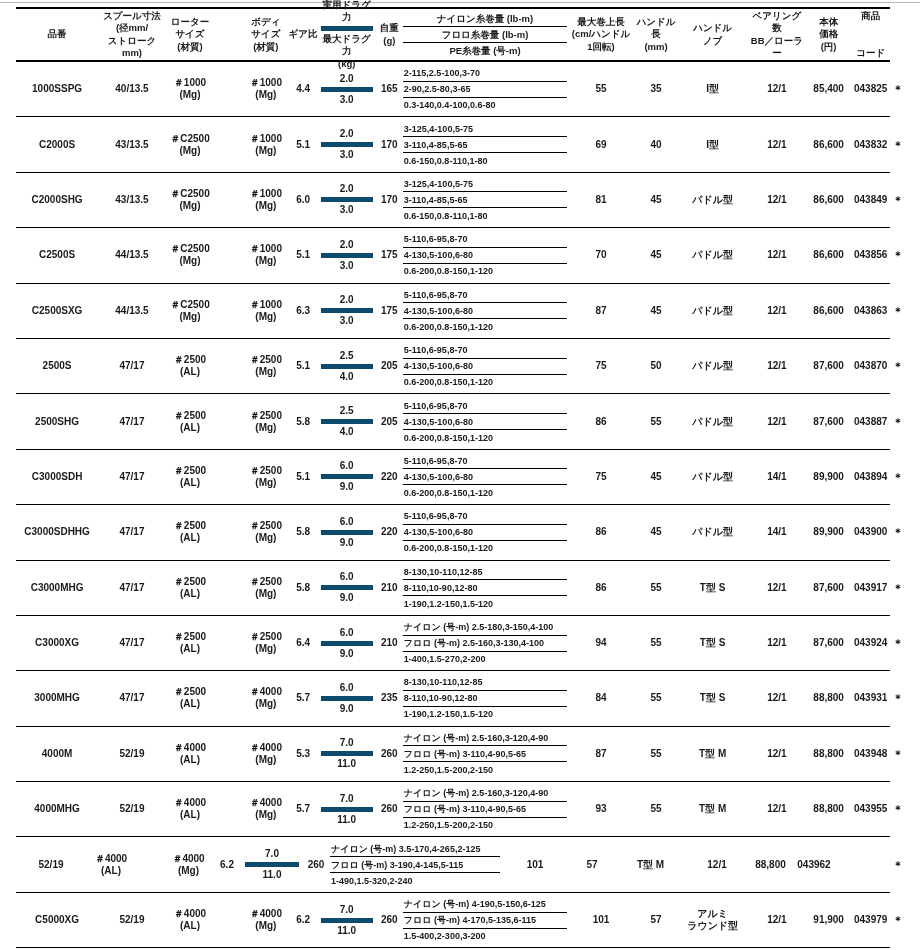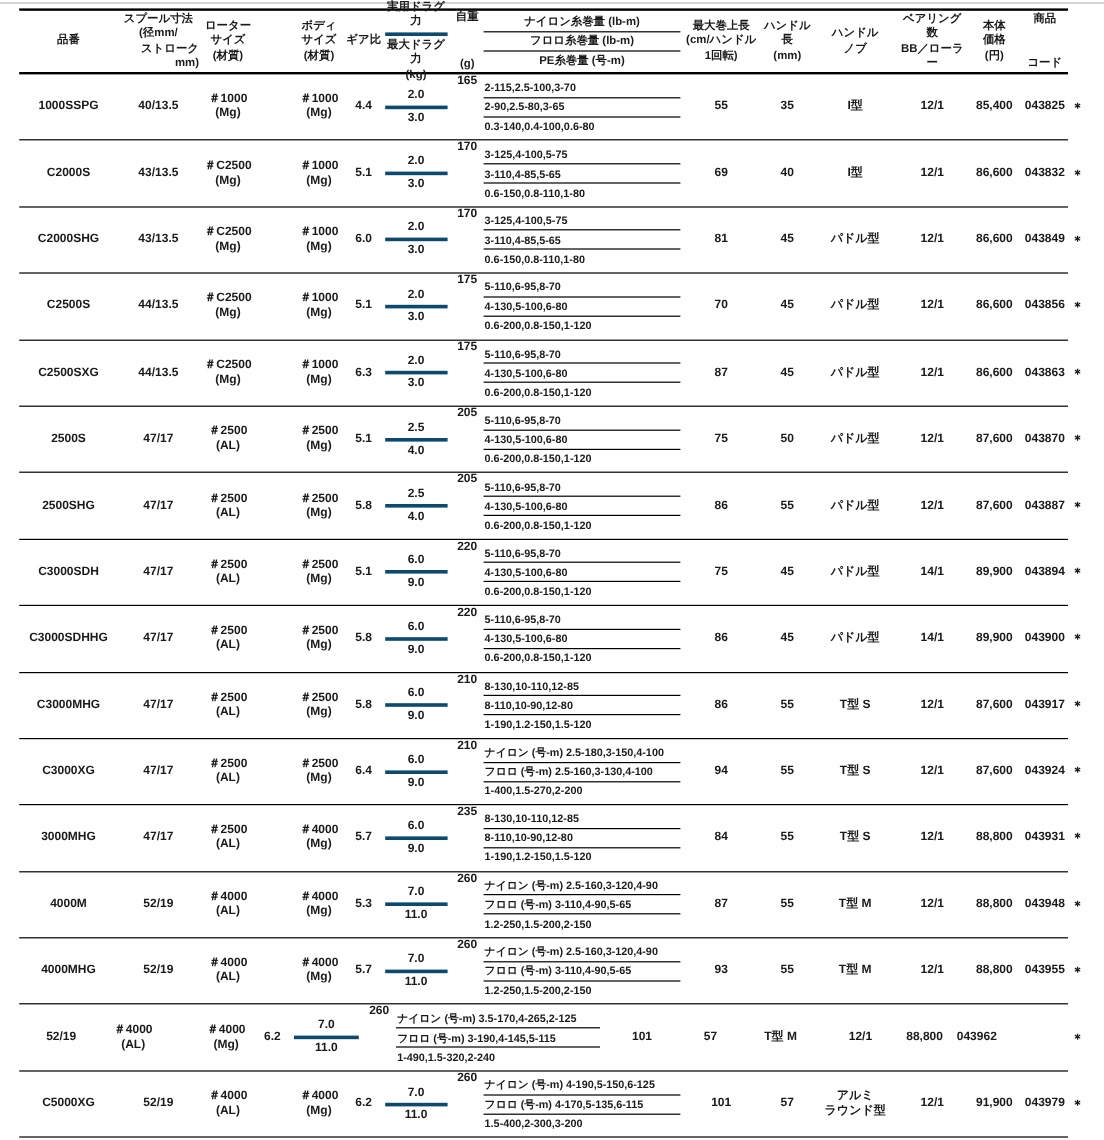--- a/index.html
+++ b/index.html
@@ -23,38 +23,38 @@
     height:55px;
   }
   .body-row .row-main { height:55.4px; }
 
   .cell {
     display:flex; flex-direction:column; align-items:center; justify-content:center;
     font-size:10px; line-height:12px; text-align:center;
     height:100%;
   }
   .c-model  { width:85px; }
-  .c-spool  { width:70px;text-align:right; }
+  .c-spool  { width:70px; }
   .c-rotor  { width:50px; }
   .c-body   { width:47px;margin-left:29px; }
   .c-gear   { width:30px; }
   .c-drag   { width:60px; padding:0 3px; }
-  .c-weight { width:28px;justify-content:space-between; }
+  .c-weight { width:28px; }
   .c-lines  { width:170px; align-items:stretch; text-align:left; }
   .c-retr   { width:70px; }
   .c-handle { width:44px; }
   .c-knob   { width:73px; white-space:pre-line; }
   .c-bear   { width:60px; }
   .c-price  { width:47px; }
   .c-code   { width:40px;gap:24px; }
   .c-mark   { width:16px; display:flex; align-items:center; justify-content:center; font-size:11px; }
 
   .header .cell { font-size:9.5px; line-height:12.5px; }
 
-  .frac-top { width:100%; text-align:center; border-bottom:3px solid #0c4a6e; padding-bottom:2px; }
+  .frac-top { width:100%; text-align:center; border-bottom:5px solid #0c4a6e; padding-bottom:2px; }
   .frac-bottom { width:100%; text-align:center; padding-top:2px; }
 
   .lines-line {
     font-size:9px; line-height:10px; white-space:nowrap; overflow:visible;
     padding:2.5px 0 2.5px 1px;
   }
   .lines-line.u { border-bottom:1px solid #000; }
   .header .lines-line { font-size:9.5px; text-align:center; padding:2.5px 0; }
 </style>
 </head>

